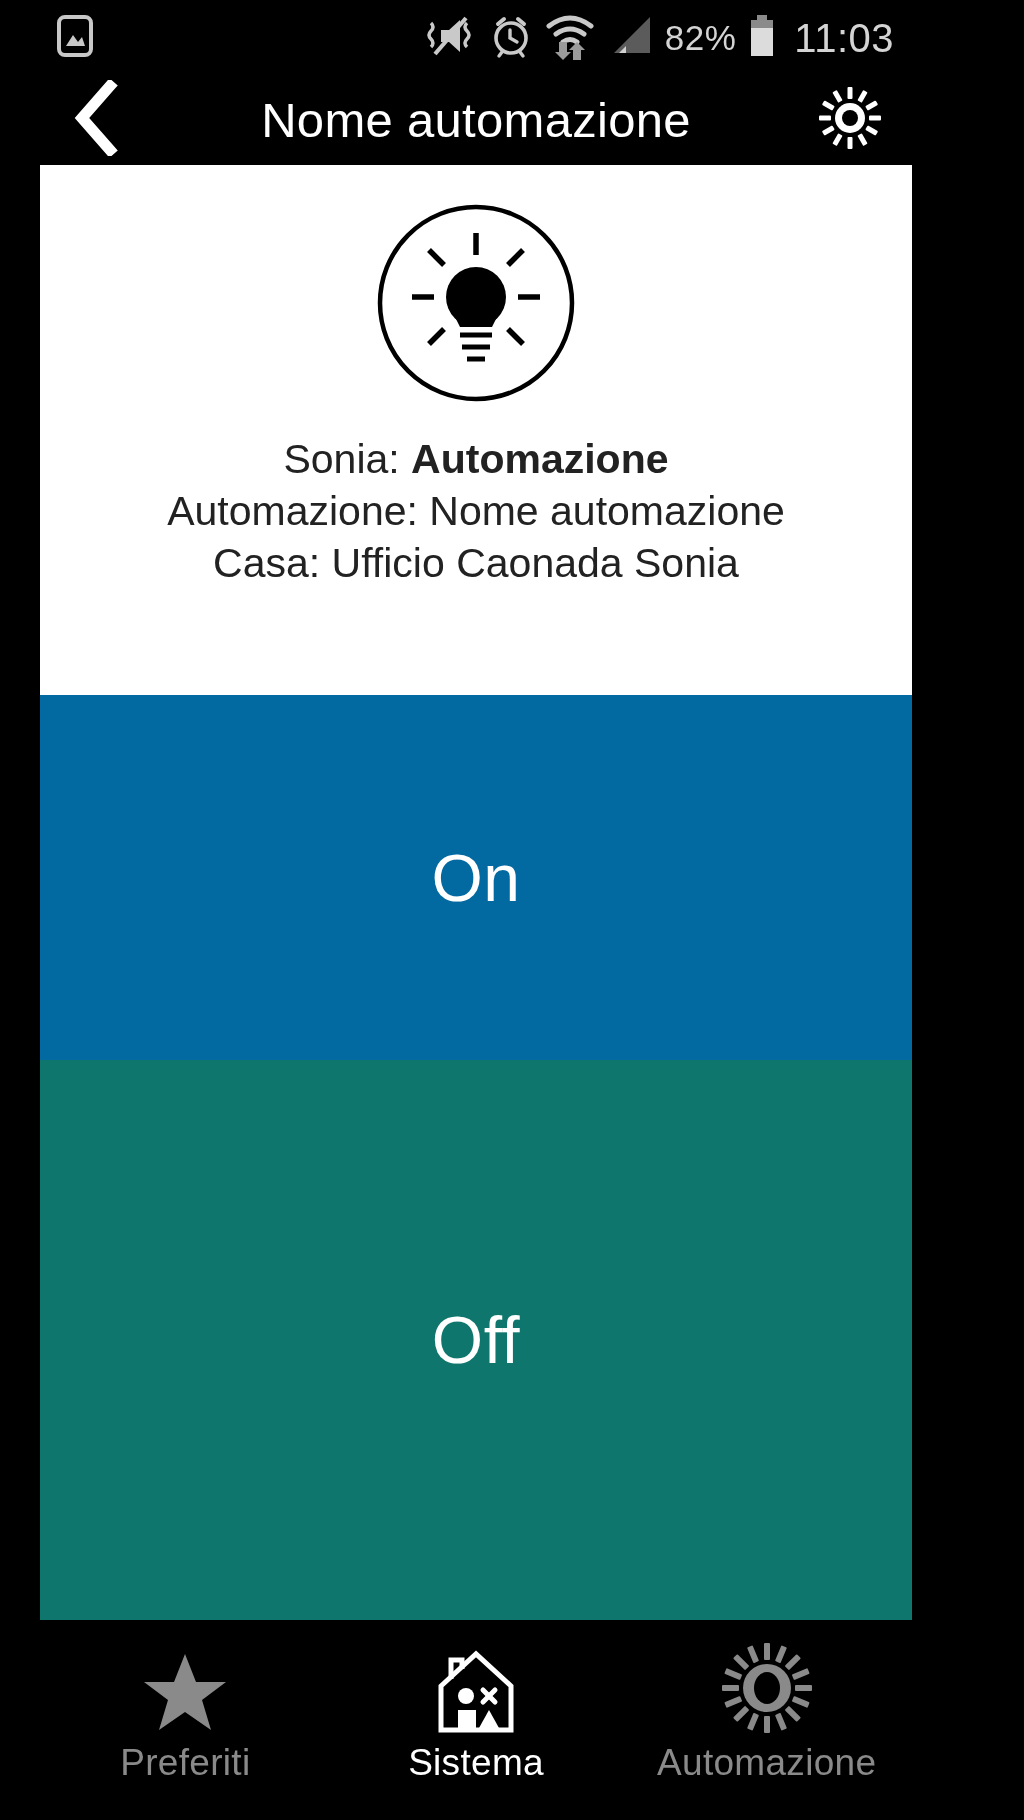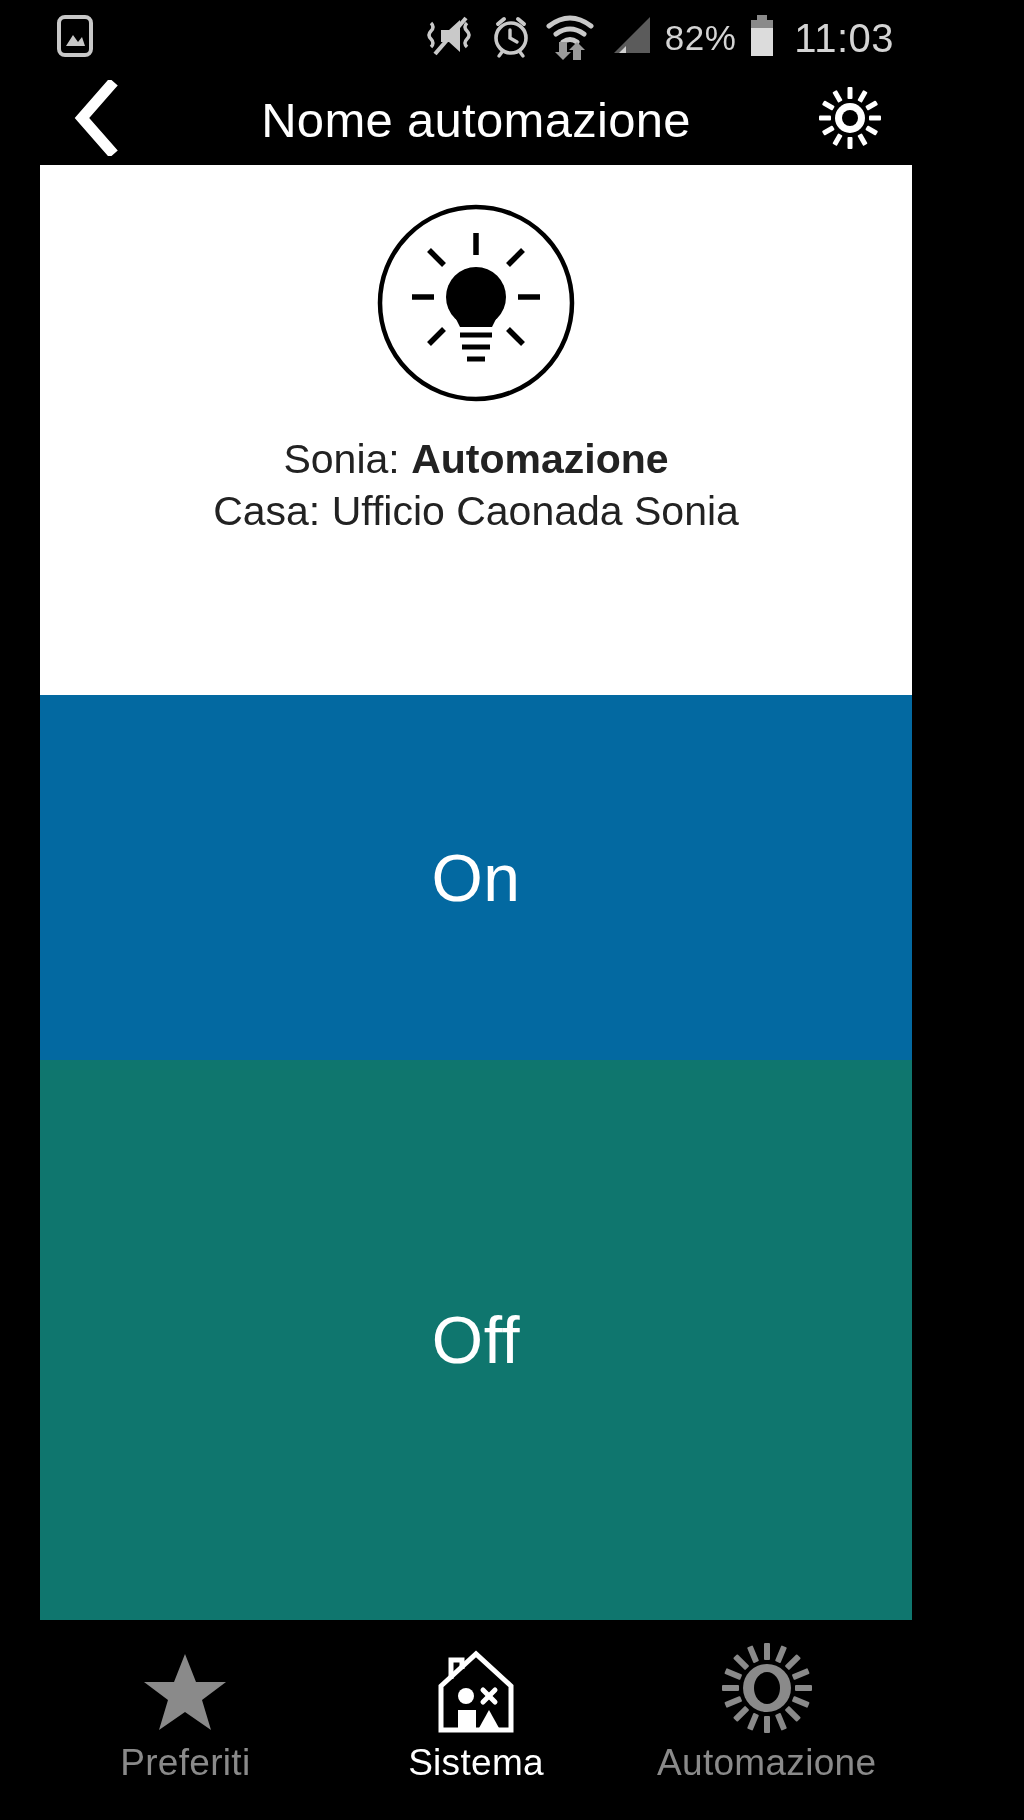--- a/index.html
+++ b/index.html
@@ -201,20 +201,23 @@
             <line x1="86" y1="144" x2="114" y2="144"></line>
             <line x1="91" y1="156" x2="109" y2="156"></line>
           </g>
         </svg>
       </span>
     </div>
 
     <div class="info-lines">
       <div class="info-line">
         <span class="lbl">Sonia: </span><span class="val-bold">Automazione</span>
+      </div>
+      <div class="info-line">
+        <span class="lbl">Automazione: </span><span>Nome automazione</span>
       </div>
       <div class="info-line">
         <span class="lbl">Casa: </span><span>Ufficio Caonada Sonia</span>
       </div>
     </div>
   </div>
 
   <div class="actions">
     <div class="action-panel panel-on" style="background:#0369a1;">
       <span>On</span>

